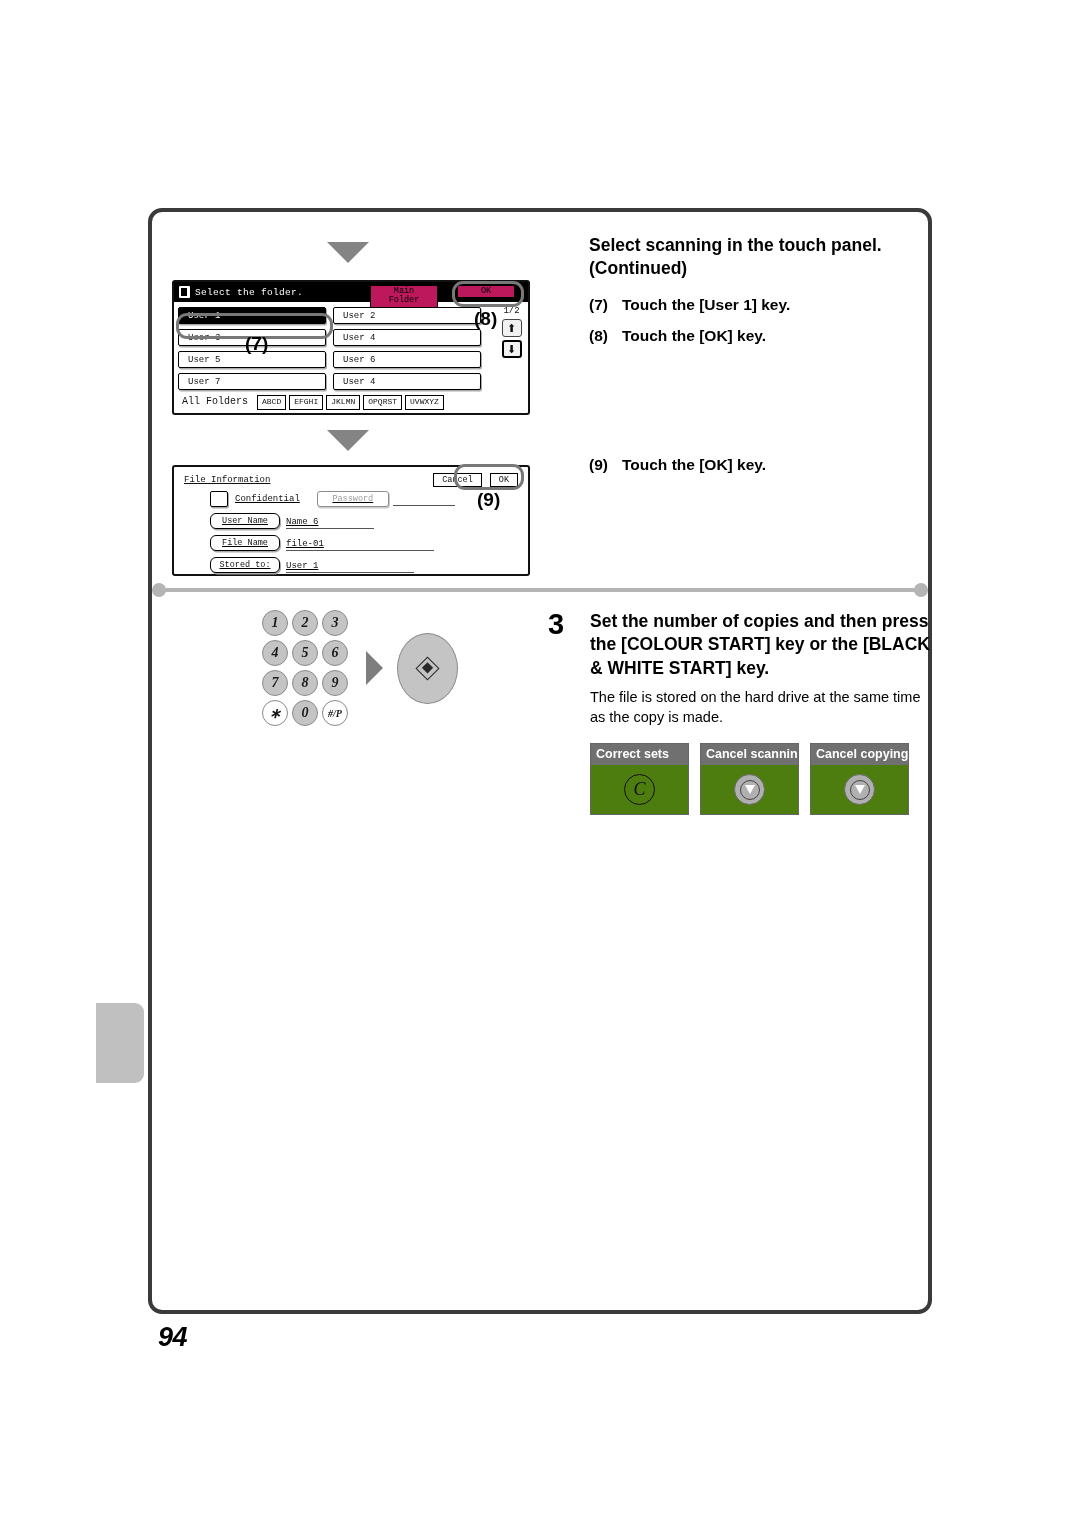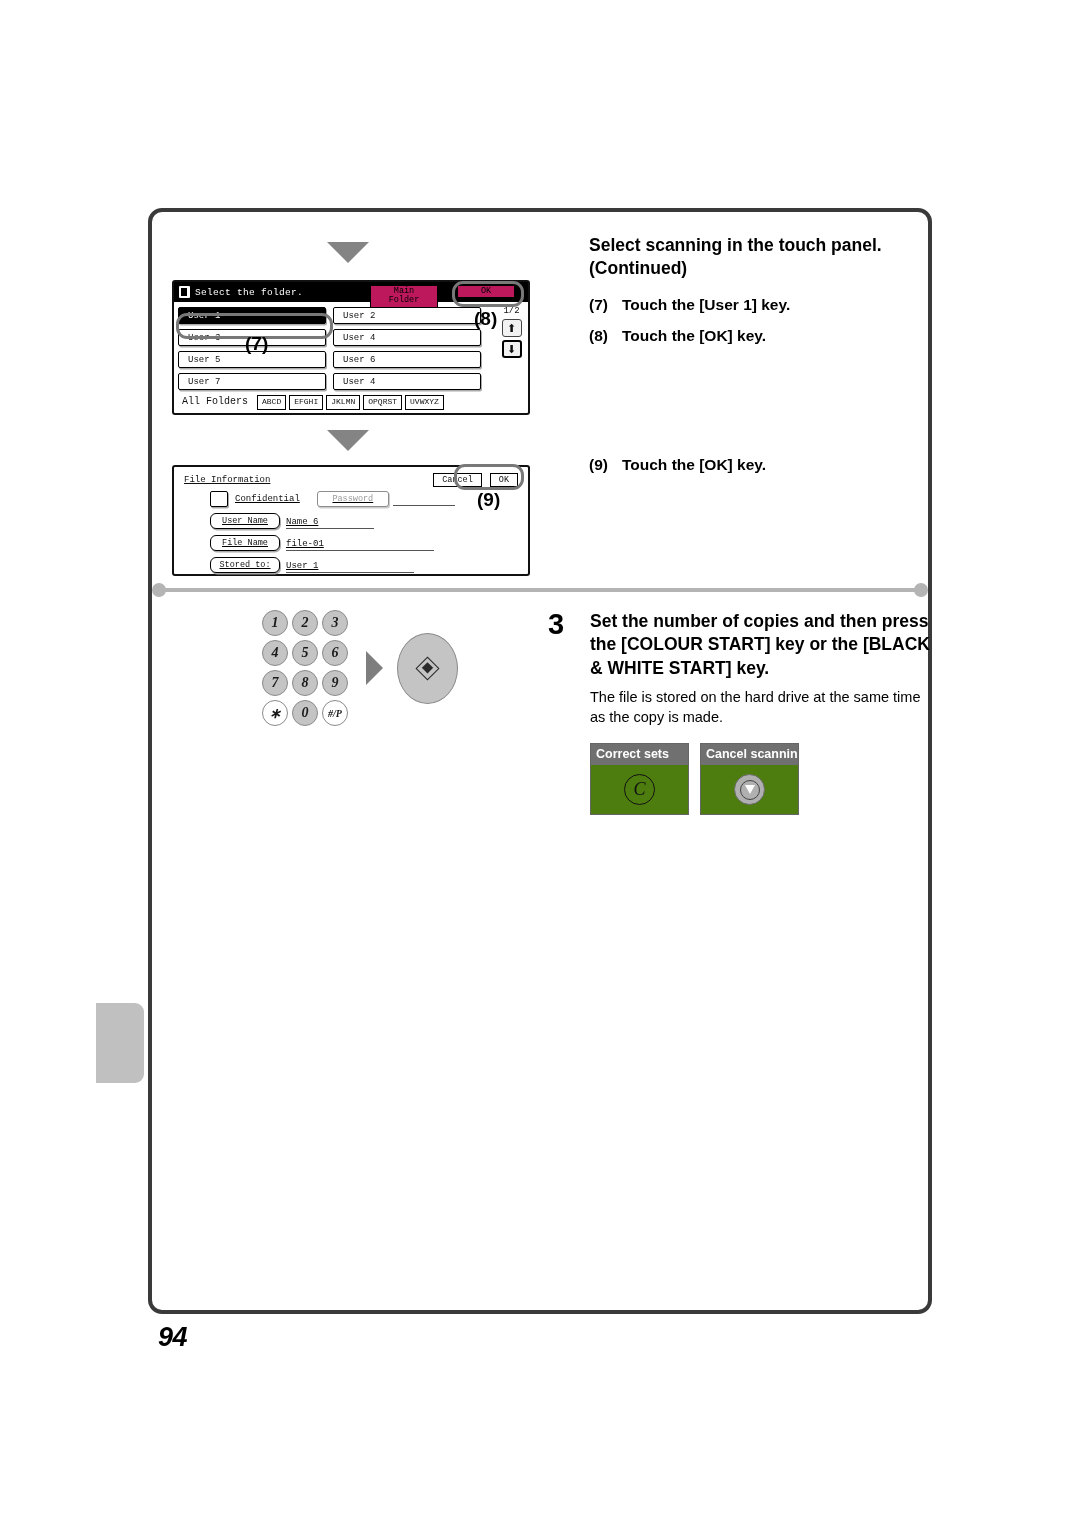--- a/index.html
+++ b/index.html
@@ -656,18 +656,28 @@
             <div class="key-box-label">Cancel scanning</div>
             <div class="key-box-body">
               <span class="stop-circle">
                 <span class="stop-circle-inner">
                   <span class="stop-tri-sm"></span>
                 </span>
               </span>
             </div>
           </div>
 
+          <div class="key-box">
+            <div class="key-box-label">Cancel copying</div>
+            <div class="key-box-body">
+              <span class="stop-circle">
+                <span class="stop-circle-inner">
+                  <span class="stop-tri-sm"></span>
+                </span>
+              </span>
+            </div>
+          </div>
         </div>
       </div>
     </div>
 
   </div>
 </div>
 
 </body></html>

